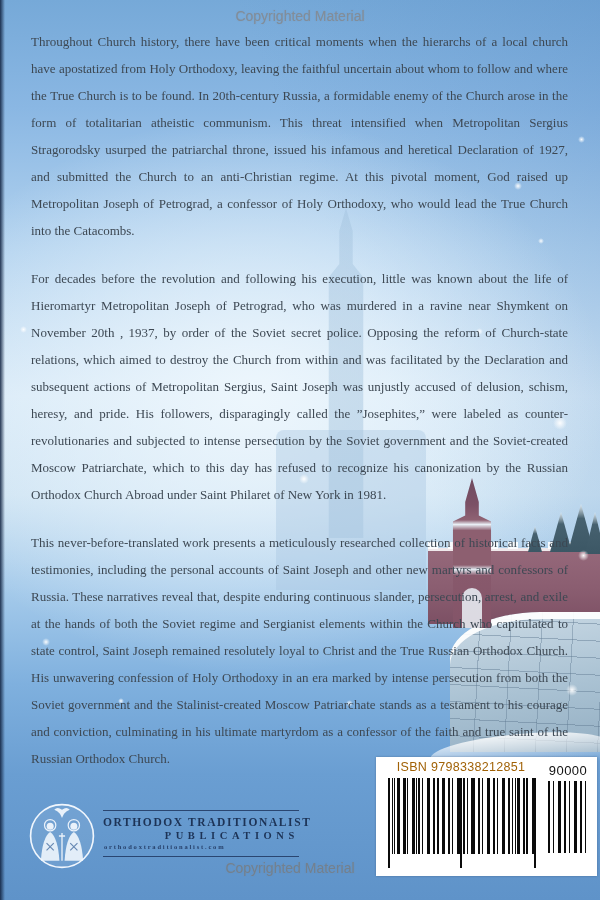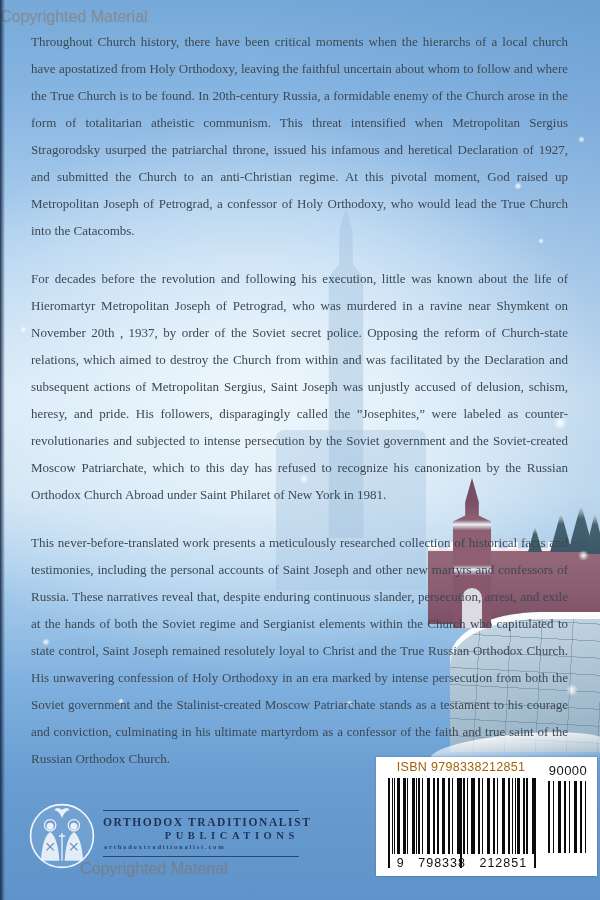--- a/index.html
+++ b/index.html
@@ -49,22 +49,22 @@
       linear-gradient(170deg,#ccdbe6 0%,#aac2d3 55%,#93aec2 100%);
     box-shadow:inset 0 7px 0 rgba(255,255,255,0.92);
   }
   .snow-slope{position:absolute;left:430px;top:734px;width:180px;height:34px;z-index:2;
     background:linear-gradient(180deg,rgba(255,255,255,0.85),rgba(255,255,255,0));
     border-radius:50% 50% 0 0;transform:rotate(-5deg);}
   .flake{position:absolute;border-radius:50%;z-index:4;
     background:radial-gradient(circle,rgba(255,255,255,0.95) 0%,rgba(255,255,255,0) 70%);}
   
   .copyright{
-    position:absolute;left:0;width:100%;z-index:8;
-    font-family:"Liberation Sans",sans-serif;font-size:16px;color:#828d99;
+    position:absolute;left:0;width:100%;text-align:center;z-index:8;
+    font-family:"Liberation Sans",sans-serif;font-size:14px;color:#828d99;
     text-shadow:0 0 1px rgba(130,141,153,0.5);
   }
   .copyright.top{top:8px;}
   .copyright.bottom{top:860px;width:420px;left:80px;color:#72808f;}
   .synopsis{
     position:absolute;left:31px;top:28px;width:537px;z-index:5;
     font-size:13px;line-height:27px;color:#3d4853;
     text-align:justify;
   }
   .synopsis p{margin:0 0 21px 0;}
@@ -160,18 +160,17 @@
       <div class="pub-rule"></div>
     </div>
   </div>
 
   <div class="barcode">
     <div class="bc-isbn">ISBN 9798338212851</div>
     <div class="bc-bars"></div>
     <div class="bc-guard" style="left:12px;"></div>
     <div class="bc-guard" style="left:84px;"></div>
     <div class="bc-guard" style="left:158px;"></div>
-    <div class="bc-digits">9 798338 212851</div>
     <div class="bc-price">90000</div>
     <div class="bc-bars-small"></div>
   </div>
 
 </div>
 
 </body></html>

